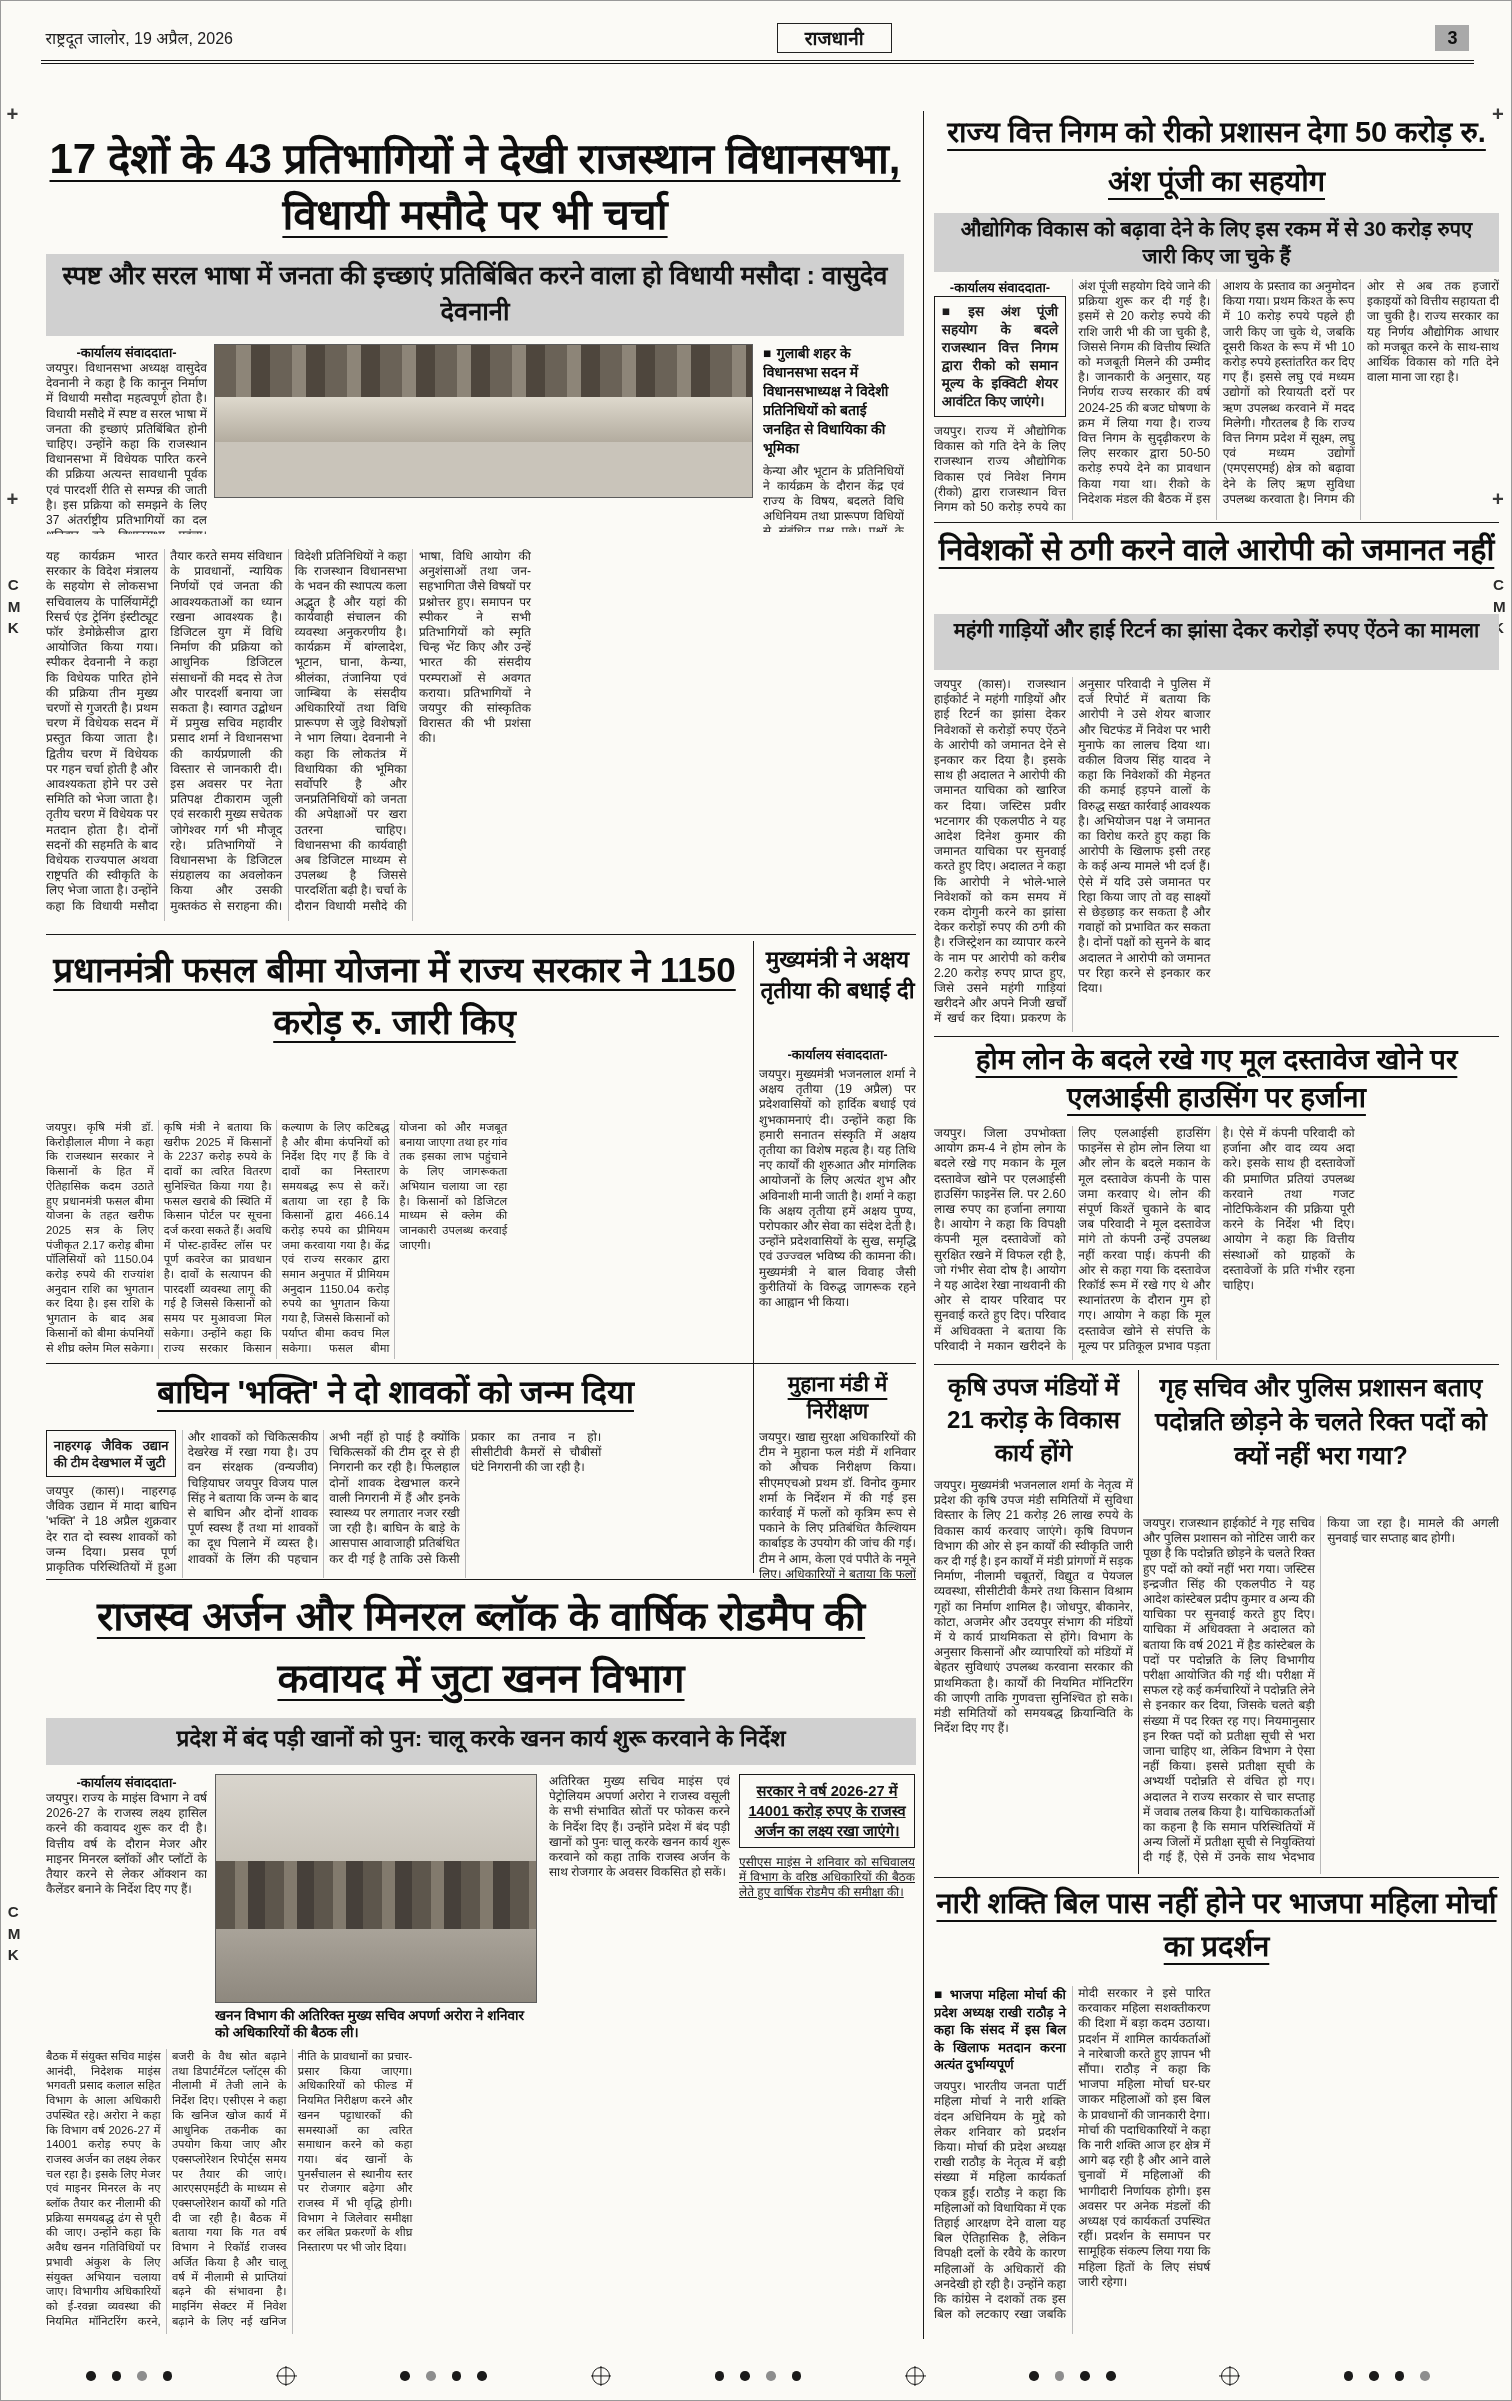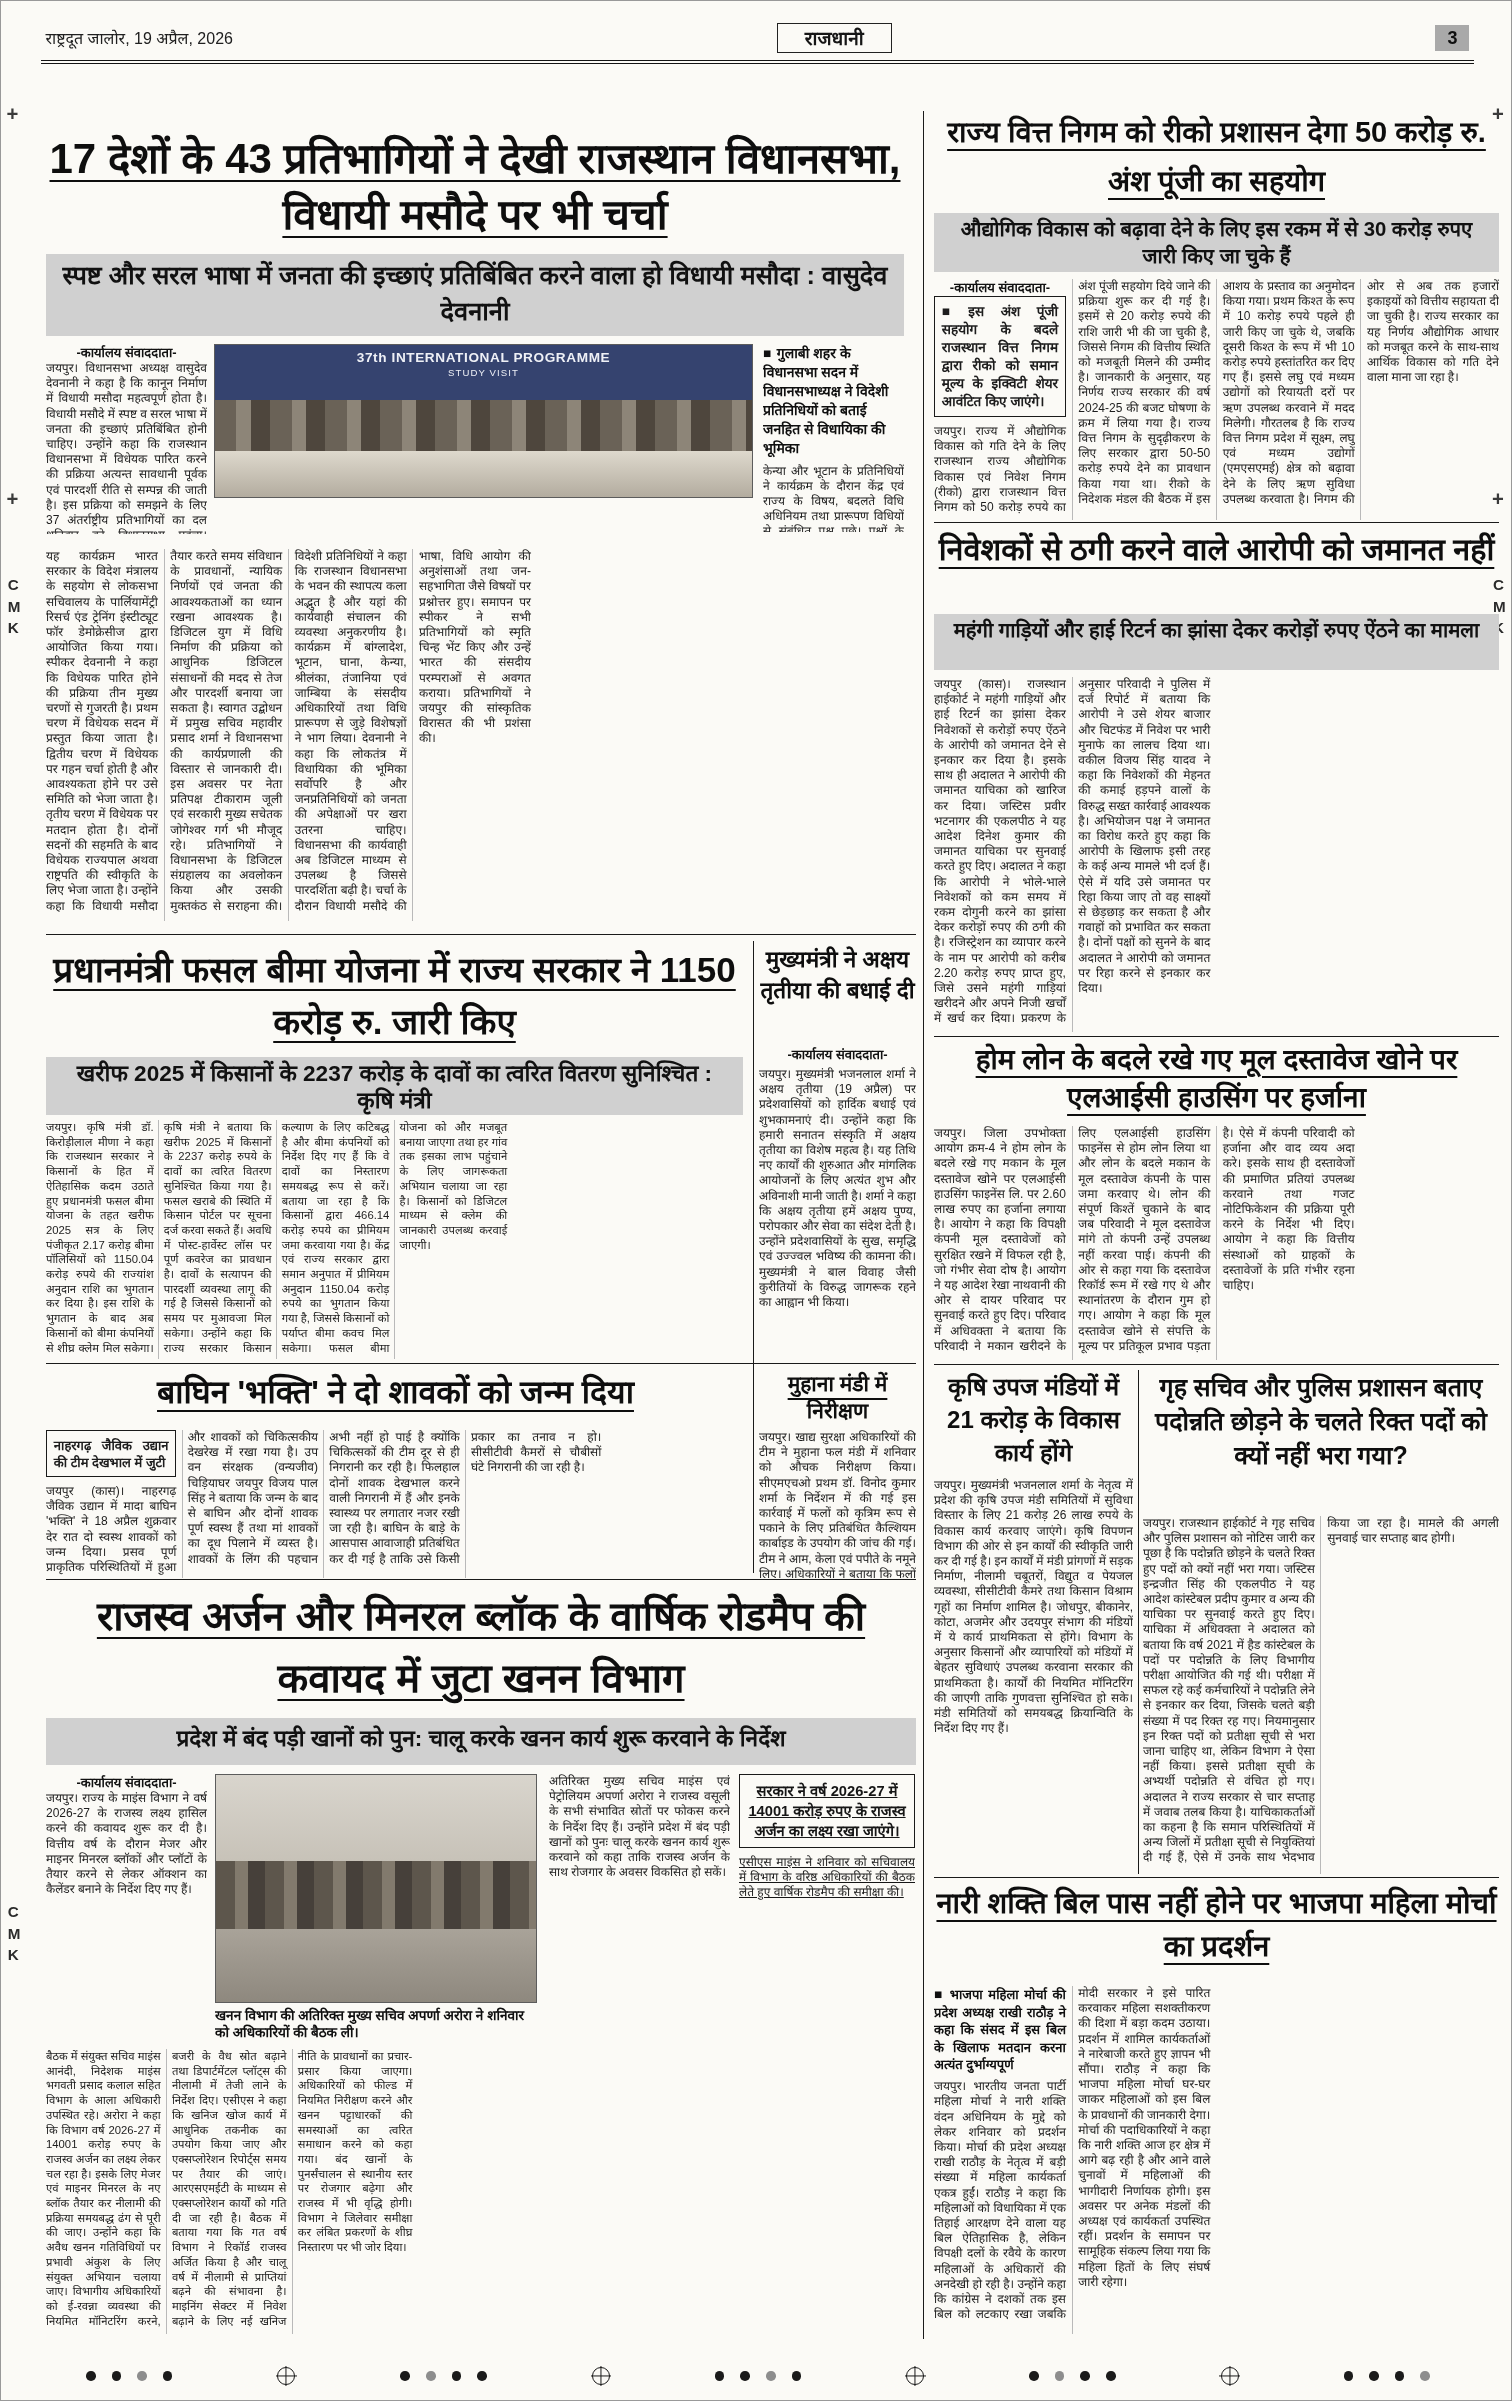--- a/index.html
+++ b/index.html
@@ -90,24 +90,20 @@
   <div class="vr" style="left:1137px;top:1369px;height:504px;"></div>
 
   <div class="art" style="left:45px;top:130px;width:858px;height:790px;">
     <div class="hl hl-u abs" style="left:0;top:0;width:858px;height:117px;font-size:42px;line-height:56px;">17 देशों के 43 प्रतिभागियों ने देखी राजस्थान विधानसभा, विधायी मसौदे पर भी चर्चा</div>
     <div class="band abs" style="left:0;top:123px;width:858px;height:82px;font-size:25.4px;line-height:36px;">स्पष्ट और सरल भाषा में जनता की इच्छाएं प्रतिबिंबित करने वाला हो विधायी मसौदा : वासुदेव देवनानी</div>
     <div class="abs" style="left:0;top:213px;width:161px;height:196px;">
       <div class="byline">-कार्यालय संवाददाता-</div>
       <div class="single" style="height:173px;">जयपुर। विधानसभा अध्यक्ष वासुदेव देवनानी ने कहा है कि कानून निर्माण में विधायी मसौदा महत्वपूर्ण होता है। विधायी मसौदे में स्पष्ट व सरल भाषा में जनता की इच्छाएं प्रतिबिंबित होनी चाहिए। उन्होंने कहा कि राजस्थान विधानसभा में विधेयक पारित करने की प्रक्रिया अत्यन्त सावधानी पूर्वक एवं पारदर्शी रीति से सम्पन्न की जाती है। इस प्रक्रिया को समझने के लिए 37 अंतर्राष्ट्रीय प्रतिभागियों का दल शनिवार को विधानसभा पहुंचा। देवनानी ने बांग्लादेश, भूटान, घाना, केन्या, श्रीलंका, तंजानिया, जाम्बिया सहित 17 देशों के 43 प्रतिभागियों से परिचय प्राप्त किया और उनके साथ सामूहिक चित्र भी करवाया।</div>
     </div>
     <div class="photo" style="left:168px;top:213px;width:539px;height:154px;">
-      <div class="ph-banner">
-        <div class="b1">37th INTERNATIONAL PROGRAMME</div>
-        <div class="b2">STUDY VISIT</div>
-      </div>
       <div class="ph-people"></div>
       <div class="ph-table"></div>
     </div>
     <div class="abs" style="left:717px;top:213px;width:141px;height:196px;overflow:hidden;">
       <div class="bullet-lead"><span class="bullet">■</span><span>गुलाबी शहर के विधानसभा सदन में विधानसभाध्यक्ष ने विदेशी प्रतिनिधियों को बताई जनहित से विधायिका की भूमिका</span></div>
       <div class="single" style="margin-top:5.6px;height:68px;">केन्या और भूटान के प्रतिनिधियों ने कार्यक्रम के दौरान केंद्र एवं राज्य के विषय, बदलते विधि अधिनियम तथा प्रारूपण विधियों से संबंधित प्रश्न पूछे। प्रश्नों के उत्तर में सरकारी मुख्य सचेतक जोगेश्वर गर्ग भी मौजूद रहे।</div>
     </div>
     <div class="body-cols abs" style="left:0;top:418px;width:858px;height:373px;column-count:7;">यह कार्यक्रम भारत सरकार के विदेश मंत्रालय के सहयोग से लोकसभा सचिवालय के पार्लियामेंट्री रिसर्च एंड ट्रेनिंग इंस्टीट्यूट फॉर डेमोक्रेसीज द्वारा आयोजित किया गया। स्पीकर देवनानी ने कहा कि विधेयक पारित होने की प्रक्रिया तीन मुख्य चरणों से गुजरती है। प्रथम चरण में विधेयक सदन में प्रस्तुत किया जाता है। द्वितीय चरण में विधेयक पर गहन चर्चा होती है और आवश्यकता होने पर उसे समिति को भेजा जाता है। तृतीय चरण में विधेयक पर मतदान होता है। दोनों सदनों की सहमति के बाद विधेयक राज्यपाल अथवा राष्ट्रपति की स्वीकृति के लिए भेजा जाता है। उन्होंने कहा कि विधायी मसौदा तैयार करते समय संविधान के प्रावधानों, न्यायिक निर्णयों एवं जनता की आवश्यकताओं का ध्यान रखना आवश्यक है। डिजिटल युग में विधि निर्माण की प्रक्रिया को आधुनिक डिजिटल संसाधनों की मदद से तेज और पारदर्शी बनाया जा सकता है। स्वागत उद्बोधन में प्रमुख सचिव महावीर प्रसाद शर्मा ने विधानसभा की कार्यप्रणाली की विस्तार से जानकारी दी। इस अवसर पर नेता प्रतिपक्ष टीकाराम जूली एवं सरकारी मुख्य सचेतक जोगेश्वर गर्ग भी मौजूद रहे। प्रतिभागियों ने विधानसभा के डिजिटल संग्रहालय का अवलोकन किया और उसकी मुक्तकंठ से सराहना की। विदेशी प्रतिनिधियों ने कहा कि राजस्थान विधानसभा के भवन की स्थापत्य कला अद्भुत है और यहां की कार्यवाही संचालन की व्यवस्था अनुकरणीय है। कार्यक्रम में बांग्लादेश, भूटान, घाना, केन्या, श्रीलंका, तंजानिया एवं जाम्बिया के संसदीय अधिकारियों तथा विधि प्रारूपण से जुड़े विशेषज्ञों ने भाग लिया। देवनानी ने कहा कि लोकतंत्र में विधायिका की भूमिका सर्वोपरि है और जनप्रतिनिधियों को जनता की अपेक्षाओं पर खरा उतरना चाहिए। विधानसभा की कार्यवाही अब डिजिटल माध्यम से उपलब्ध है जिससे पारदर्शिता बढ़ी है। चर्चा के दौरान विधायी मसौदे की भाषा, विधि आयोग की अनुशंसाओं तथा जन-सहभागिता जैसे विषयों पर प्रश्नोत्तर हुए। समापन पर स्पीकर ने सभी प्रतिभागियों को स्मृति चिन्ह भेंट किए और उन्हें भारत की संसदीय परम्पराओं से अवगत कराया। प्रतिभागियों ने जयपुर की सांस्कृतिक विरासत की भी प्रशंसा की।</div>
   </div>
 
@@ -127,21 +123,20 @@
     <div class="body-cols abs" style="left:0;top:148px;width:565px;height:355px;column-count:4;">जयपुर (कास)। राजस्थान हाईकोर्ट ने महंगी गाड़ियों और हाई रिटर्न का झांसा देकर निवेशकों से करोड़ों रुपए ऐंठने के आरोपी को जमानत देने से इनकार कर दिया है। इसके साथ ही अदालत ने आरोपी की जमानत याचिका को खारिज कर दिया। जस्टिस प्रवीर भटनागर की एकलपीठ ने यह आदेश दिनेश कुमार की जमानत याचिका पर सुनवाई करते हुए दिए। अदालत ने कहा कि आरोपी ने भोले-भाले निवेशकों को कम समय में रकम दोगुनी करने का झांसा देकर करोड़ों रुपए की ठगी की है। रजिस्ट्रेशन का व्यापार करने के नाम पर आरोपी को करीब 2.20 करोड़ रुपए प्राप्त हुए, जिसे उसने महंगी गाड़ियां खरीदने और अपने निजी खर्चों में खर्च कर दिया। प्रकरण के अनुसार परिवादी ने पुलिस में दर्ज रिपोर्ट में बताया कि आरोपी ने उसे शेयर बाजार और चिटफंड में निवेश पर भारी मुनाफे का लालच दिया था। वकील विजय सिंह यादव ने कहा कि निवेशकों की मेहनत की कमाई हड़पने वालों के विरुद्ध सख्त कार्रवाई आवश्यक है। अभियोजन पक्ष ने जमानत का विरोध करते हुए कहा कि आरोपी के खिलाफ इसी तरह के कई अन्य मामले भी दर्ज हैं। ऐसे में यदि उसे जमानत पर रिहा किया जाए तो वह साक्ष्यों से छेड़छाड़ कर सकता है और गवाहों को प्रभावित कर सकता है। दोनों पक्षों को सुनने के बाद अदालत ने आरोपी को जमानत पर रिहा करने से इनकार कर दिया।</div>
   </div>
 
   <div class="art" style="left:933px;top:1040px;width:565px;height:319px;">
     <div class="hl hl-u abs" style="left:0;top:0;width:565px;height:79px;font-size:28px;line-height:38px;">होम लोन के बदले रखे गए मूल दस्तावेज खोने पर एलआईसी हाउसिंग पर हर्जाना</div>
     <div class="body-cols abs" style="left:0;top:85px;width:565px;height:234px;column-count:4;">जयपुर। जिला उपभोक्ता आयोग क्रम-4 ने होम लोन के बदले रखे गए मकान के मूल दस्तावेज खोने पर एलआईसी हाउसिंग फाइनेंस लि. पर 2.60 लाख रुपए का हर्जाना लगाया है। आयोग ने कहा कि विपक्षी कंपनी मूल दस्तावेजों को सुरक्षित रखने में विफल रही है, जो गंभीर सेवा दोष है। आयोग ने यह आदेश रेखा नाथवानी की ओर से दायर परिवाद पर सुनवाई करते हुए दिए। परिवाद में अधिवक्ता ने बताया कि परिवादी ने मकान खरीदने के लिए एलआईसी हाउसिंग फाइनेंस से होम लोन लिया था और लोन के बदले मकान के मूल दस्तावेज कंपनी के पास जमा करवाए थे। लोन की संपूर्ण किश्तें चुकाने के बाद जब परिवादी ने मूल दस्तावेज मांगे तो कंपनी उन्हें उपलब्ध नहीं करवा पाई। कंपनी की ओर से कहा गया कि दस्तावेज रिकॉर्ड रूम में रखे गए थे और स्थानांतरण के दौरान गुम हो गए। आयोग ने कहा कि मूल दस्तावेज खोने से संपत्ति के मूल्य पर प्रतिकूल प्रभाव पड़ता है। ऐसे में कंपनी परिवादी को हर्जाना और वाद व्यय अदा करे। इसके साथ ही दस्तावेजों की प्रमाणित प्रतियां उपलब्ध करवाने तथा गजट नोटिफिकेशन की प्रक्रिया पूरी करने के निर्देश भी दिए। आयोग ने कहा कि वित्तीय संस्थाओं को ग्राहकों के दस्तावेजों के प्रति गंभीर रहना चाहिए।</div>
   </div>
 
   <div class="art" style="left:45px;top:943px;width:697px;height:415px;">
     <div class="hl hl-u abs" style="left:0;top:0;width:697px;height:108px;font-size:35px;line-height:52px;">प्रधानमंत्री फसल बीमा योजना में राज्य सरकार ने 1150 करोड़ रु. जारी किए</div>
-    <div class="band abs" style="left:0;top:113px;width:697px;height:58px;font-size:22.6px;line-height:27px;">खरीफ 2025 में किसानों के 2237 करोड़ के दावों का त्वरित वितरण सुनिश्चित : कृषि मंत्री</div>
     <div class="body-cols abs" style="left:0;top:176px;width:697px;height:239px;column-count:6;column-gap:10.2px;font-size:11.3px;line-height:14.7px;">जयपुर। कृषि मंत्री डॉ. किरोड़ीलाल मीणा ने कहा कि राजस्थान सरकार ने किसानों के हित में ऐतिहासिक कदम उठाते हुए प्रधानमंत्री फसल बीमा योजना के तहत खरीफ 2025 सत्र के लिए पंजीकृत 2.17 करोड़ बीमा पॉलिसियों को 1150.04 करोड़ रुपये की राज्यांश अनुदान राशि का भुगतान कर दिया है। इस राशि के भुगतान के बाद अब किसानों को बीमा कंपनियों से शीघ्र क्लेम मिल सकेगा। कृषि मंत्री ने बताया कि खरीफ 2025 में किसानों के 2237 करोड़ रुपये के दावों का त्वरित वितरण सुनिश्चित किया गया है। फसल खराबे की स्थिति में किसान पोर्टल पर सूचना दर्ज करवा सकते हैं। अवधि में पोस्ट-हार्वेस्ट लॉस पर पूर्ण कवरेज का प्रावधान है। दावों के सत्यापन की पारदर्शी व्यवस्था लागू की गई है जिससे किसानों को समय पर मुआवजा मिल सकेगा। उन्होंने कहा कि राज्य सरकार किसान कल्याण के लिए कटिबद्ध है और बीमा कंपनियों को निर्देश दिए गए हैं कि वे दावों का निस्तारण समयबद्ध रूप से करें। बताया जा रहा है कि किसानों द्वारा 466.14 करोड़ रुपये का प्रीमियम जमा करवाया गया है। केंद्र एवं राज्य सरकार द्वारा समान अनुपात में प्रीमियम अनुदान 1150.04 करोड़ रुपये का भुगतान किया गया है, जिससे किसानों को पर्याप्त बीमा कवच मिल सकेगा। फसल बीमा योजना को और मजबूत बनाया जाएगा तथा हर गांव तक इसका लाभ पहुंचाने के लिए जागरूकता अभियान चलाया जा रहा है। किसानों को डिजिटल माध्यम से क्लेम की जानकारी उपलब्ध करवाई जाएगी।</div>
   </div>
 
   <div class="art" style="left:758px;top:943px;width:157px;height:415px;">
     <div class="hl abs" style="left:0;top:0;width:157px;height:96px;font-size:22.6px;line-height:31px;">मुख्यमंत्री ने अक्षय तृतीया की बधाई दी</div>
     <div class="byline abs" style="left:0;top:102px;width:157px;">-कार्यालय संवाददाता-</div>
     <div class="single abs" style="left:0;top:123px;width:157px;height:292px;">जयपुर। मुख्यमंत्री भजनलाल शर्मा ने अक्षय तृतीया (19 अप्रैल) पर प्रदेशवासियों को हार्दिक बधाई एवं शुभकामनाएं दी। उन्होंने कहा कि हमारी सनातन संस्कृति में अक्षय तृतीया का विशेष महत्व है। यह तिथि नए कार्यों की शुरुआत और मांगलिक आयोजनों के लिए अत्यंत शुभ और अविनाशी मानी जाती है। शर्मा ने कहा कि अक्षय तृतीया हमें अक्षय पुण्य, परोपकार और सेवा का संदेश देती है। उन्होंने प्रदेशवासियों के सुख, समृद्धि एवं उज्ज्वल भविष्य की कामना की। मुख्यमंत्री ने बाल विवाह जैसी कुरीतियों के विरुद्ध जागरूक रहने का आह्वान भी किया।</div>
   </div>
 
   <div class="art" style="left:45px;top:1369px;width:697px;height:208px;">

